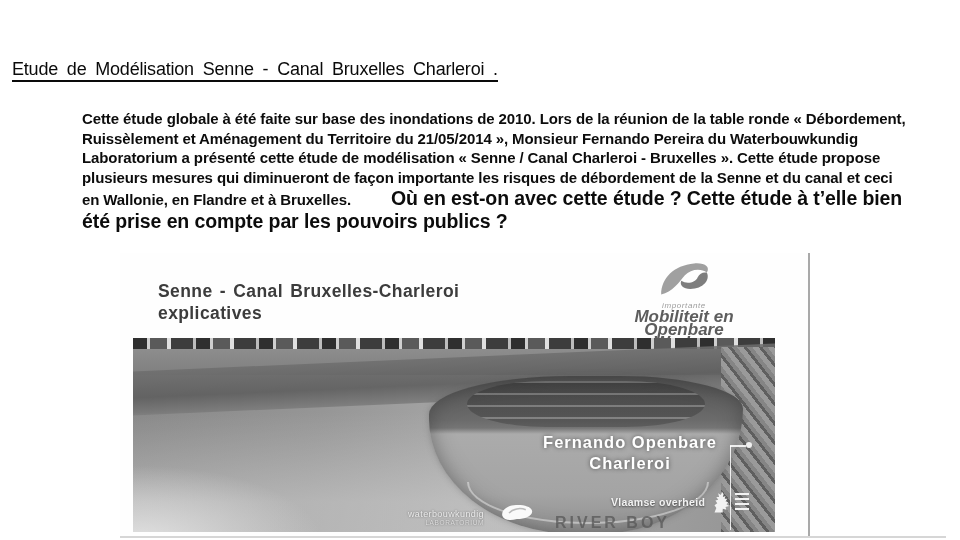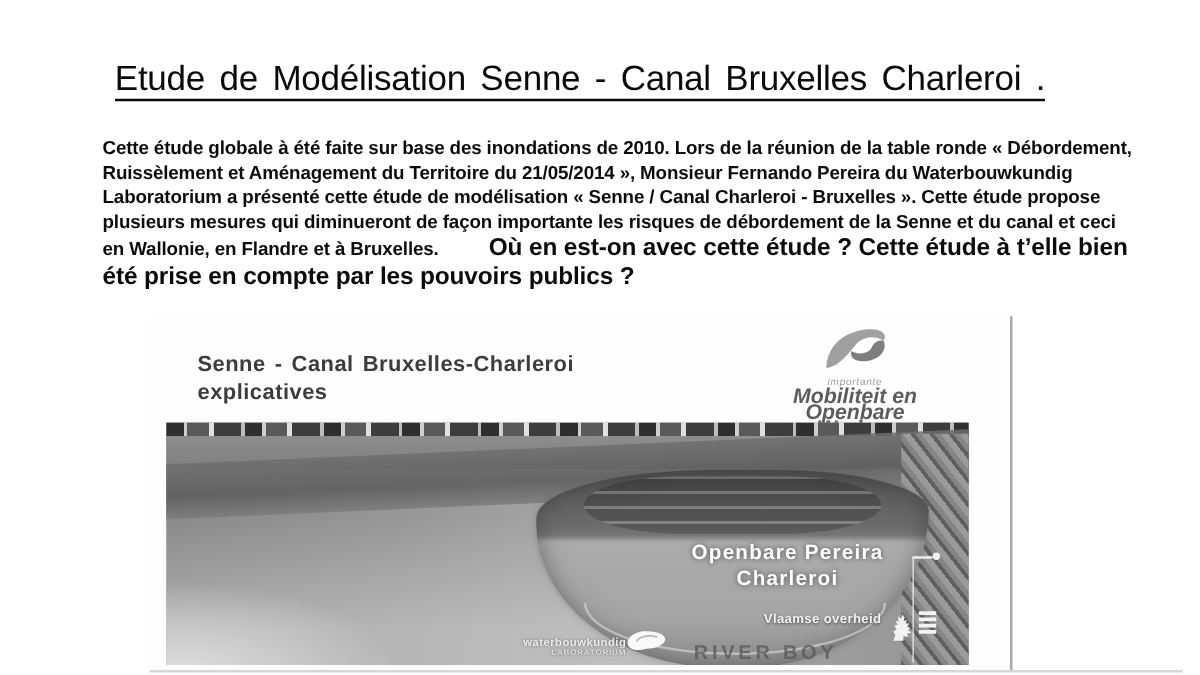--- a/index.html
+++ b/index.html
@@ -3,22 +3,22 @@
 <meta charset="utf-8">
 <style>
   html,body{margin:0;padding:0;}
   body{
     width:960px;height:540px;position:relative;overflow:hidden;
     background:#ffffff;color:#0d0d0d;
     font-family:"Liberation Sans", sans-serif;
   }
   
   .slide-title{
-    position:absolute;top:47px;left:0;width:928px;margin:0;
-    text-align:center;font-size:28px;font-weight:normal;
+    position:absolute;top:47px;left:0;width:928px;margin:12px;
+    text-align:left;font-size:18px;font-weight:normal;
     letter-spacing:-0.2px;word-spacing:4px;color:#0a0a0a;
   }
   .slide-title .u{border-bottom:2px solid #0a0a0a;padding-bottom:1px;}
   
   .para{
     position:absolute;left:70px;top:97px;width:826px;margin:12px;
     font-weight:bold;font-size:15px;line-height:19.5px;color:#0c0c0c;
     letter-spacing:-0.1px;
   }
   .para .question{font-size:19.5px;line-height:22px;padding-left:40px;}
@@ -64,27 +64,27 @@
     box-shadow:inset 0 0 20px rgba(50,50,50,.5),0 0 6px rgba(90,90,90,.4);}
   .ph-barge::before{content:"";position:absolute;top:5px;left:12%;width:76%;height:46px;
     background:repeating-linear-gradient(180deg,rgba(255,255,255,.16) 0 2px,rgba(0,0,0,.20) 2px 12px);
     border-radius:40% / 60%;}
   .ph-barge::after{content:"";position:absolute;bottom:10px;left:12%;width:76%;height:40px;
     border:2px solid rgba(235,235,235,.5);border-top:none;
     border-radius:0 0 50% 50% / 0 0 100% 100%;}
   .ph-caption{position:absolute;left:367px;top:94px;width:260px;text-align:center;
     color:#ffffff;font-weight:bold;font-size:16.5px;line-height:21px;letter-spacing:1px;
     text-shadow:0 0 4px rgba(70,70,70,.9);}
-  .ph-gov{position:absolute;left:478px;top:151px;display:flex;gap:4px;color:#f2f2f2;}
+  .ph-gov{position:absolute;left:478px;top:151px;display:flex;align-items:center;gap:4px;color:#f2f2f2;}
   .ph-gov .gov-label{font-weight:bold;font-size:10.5px;letter-spacing:.3px;
     text-shadow:0 1px 2px rgba(60,60,60,.9);white-space:nowrap;}
   .ph-gov .stripes{display:flex;flex-direction:column;gap:2.5px;}
   .ph-gov .stripes i{display:block;width:14px;height:2.5px;background:#f2f2f2;}
-  .ph-watlab{position:absolute;left:268px;top:172px;width:100px;text-align:right;
-    color:#ececec;font-weight:bold;text-shadow:0 0 2px rgba(90,90,90,.9);}
+  .ph-watlab{position:absolute;left:251px;top:172px;width:100px;text-align:right;
+    color:#ececec;font-weight:normal;text-shadow:0 0 2px rgba(90,90,90,.9);}
   .ph-watlab .l1{font-size:9px;line-height:9px;letter-spacing:.4px;}
   .ph-watlab .l2{font-size:6.5px;line-height:8px;letter-spacing:.6px;color:#dedede;}
   .ph-blob{position:absolute;left:366px;top:164px;transform:rotate(-8deg);}
   .ph-river{position:absolute;left:422px;top:176px;font-size:16px;font-weight:bold;
     letter-spacing:3px;color:#575757;opacity:.75;}
   .marker-v{position:absolute;right:44px;top:108px;bottom:2px;width:1.5px;background:rgba(255,255,255,.85);}
   .marker-h{position:absolute;right:29px;top:107px;width:16px;height:1.5px;background:rgba(255,255,255,.85);}
   .marker-dot{position:absolute;right:23px;top:104px;width:6px;height:6px;border-radius:50%;background:#f0f0f0;}
 </style>
 </head>
@@ -116,21 +116,21 @@
     <div class="photo">
       <div class="ph-buildings"></div>
       <div class="ph-quay"></div>
       <div class="ph-wall"></div>
       <div class="ph-water-light"></div>
       <div class="ph-fore-light"></div>
       <div class="ph-tracks"></div>
       <div class="ph-barge"></div>
 
       <div class="ph-caption">
-        <div>Openbare Pereira</div>
+        <div>Fernando Openbare</div>
         <div>Charleroi</div>
       </div>
 
       <div class="ph-gov">
         <span class="gov-label">Vlaamse overheid</span>
         <svg width="22" height="25" viewBox="0 0 24 26">
           <path d="M6 25 L8 20 L6 17 L9 15 L7 12 L10 11 L8 8 L11 8 L10 4 L13 6 L14 2 L16 5 L15 8 L18 7 L17 10 L20 10 L18 13 L21 14 L19 16 L22 18 L18 19 L19 22 L15 21 L15 25 Z" fill="#f2f2f2"></path>
         </svg>
         <span class="stripes">
             <i></i>

